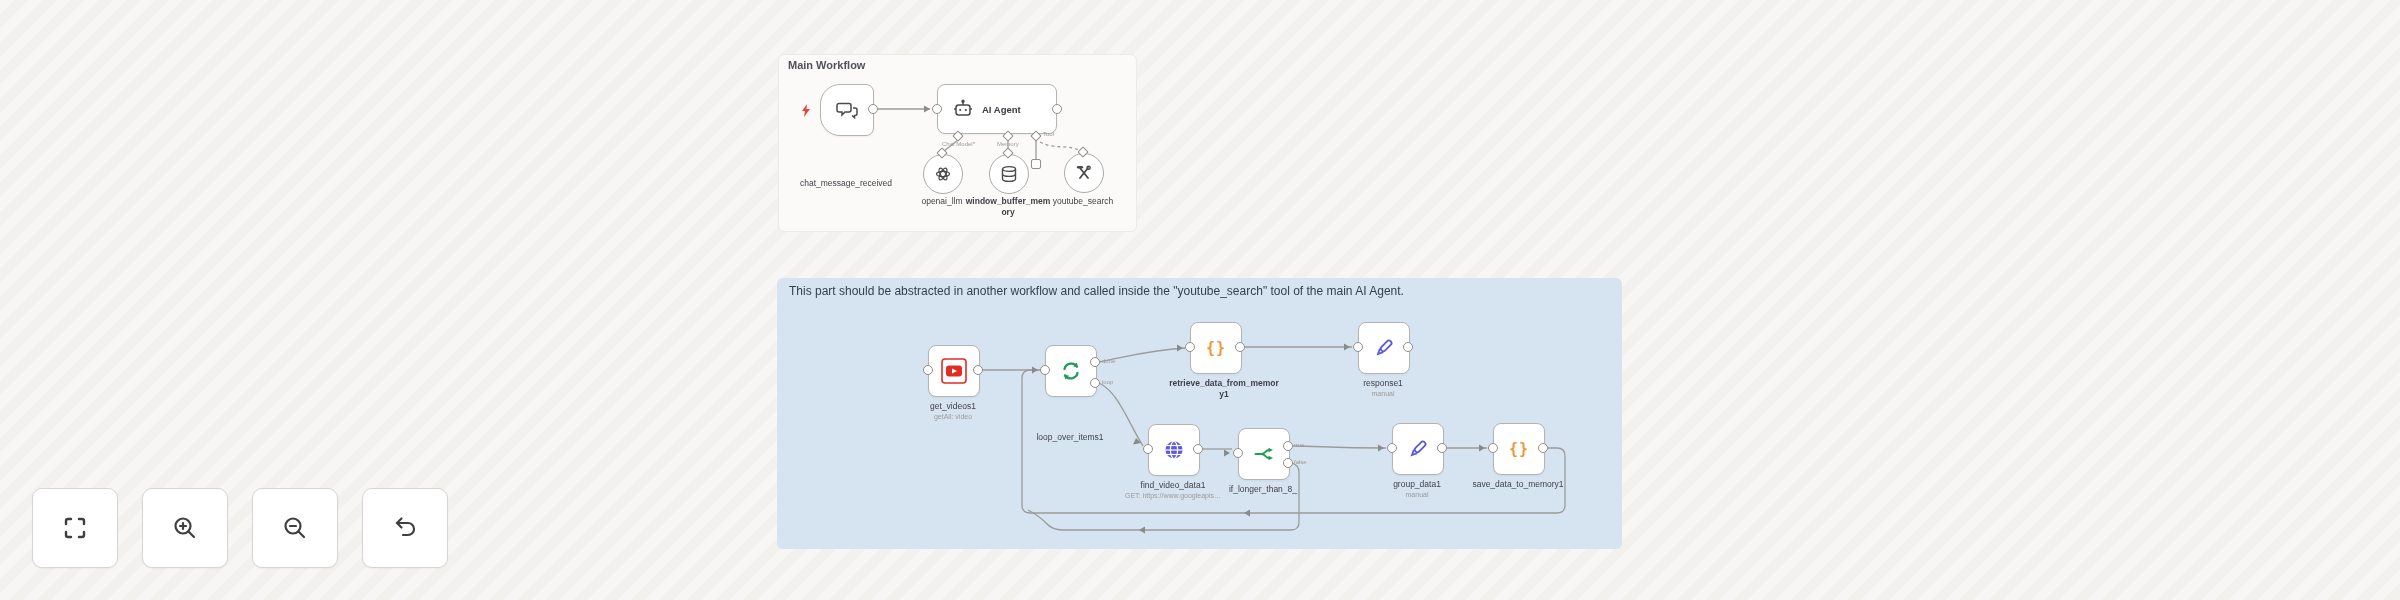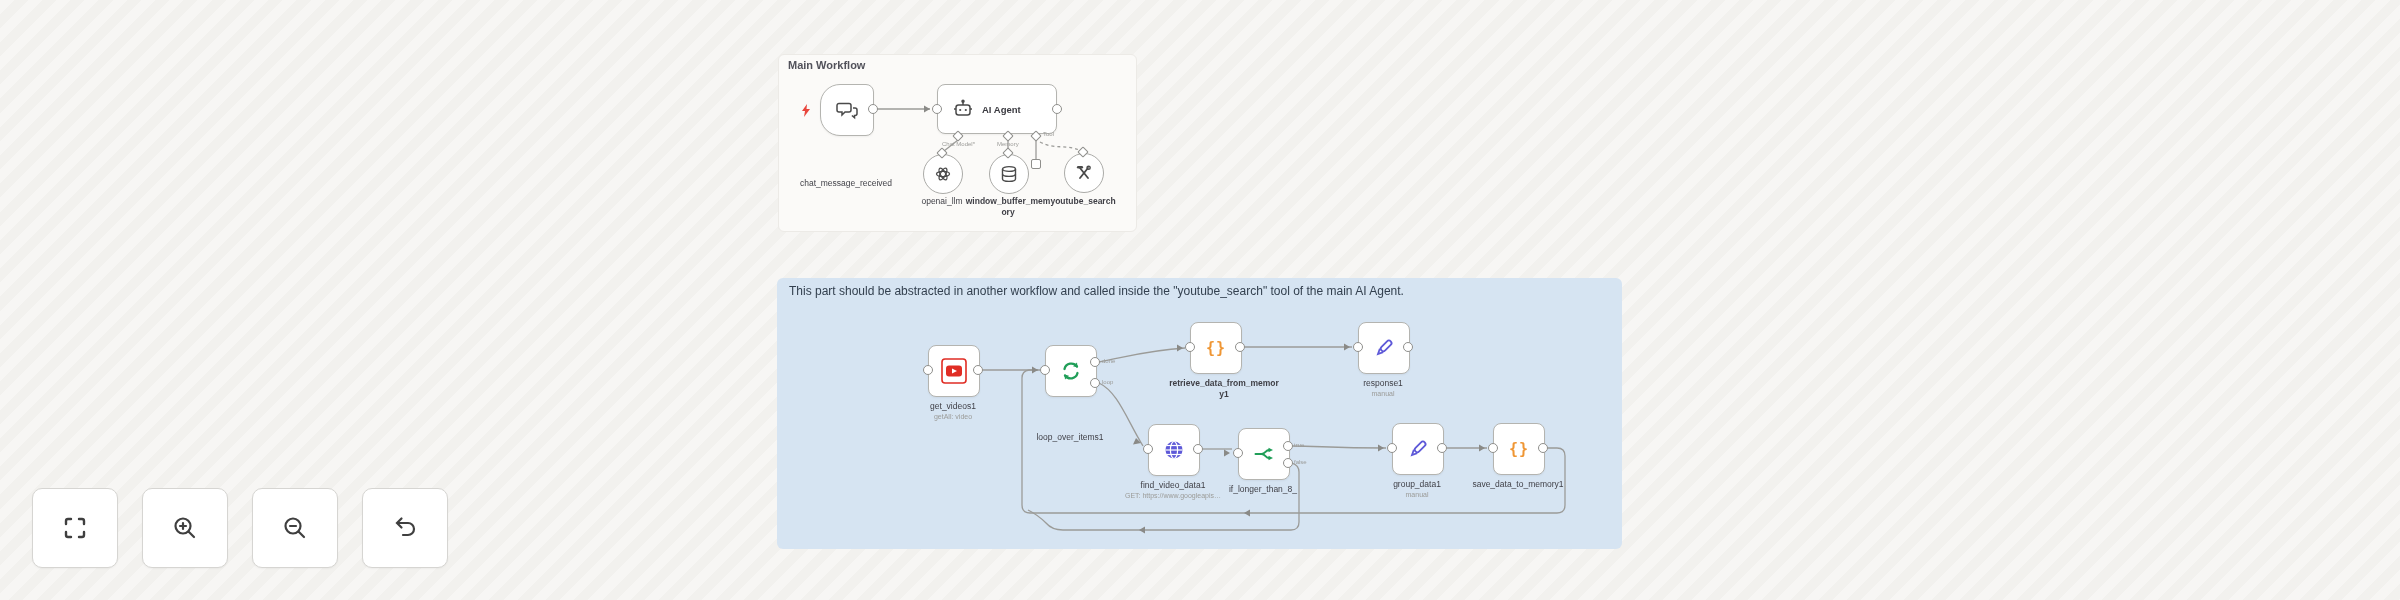--- a/index.html
+++ b/index.html
@@ -155,21 +155,21 @@
       <circle cx="13.6" cy="3.8" r="1.6" stroke-width="1.4"></circle>
     </svg>
   </span>
 </div>
 <span class="d" style="left:942px;top:153px;"></span>
 <span class="d" style="left:1008px;top:153px;"></span>
 <span class="d" style="left:1083px;top:152px;"></span>
 
 <div class="nlabel" style="left:942px;top:196px;">openai_llm</div>
 <div class="nlabel wrap" style="left:1008px;top:196px;width:86px;">window_buffer_memory</div>
-<div class="nlabel" style="left:1083px;top:196px;font-weight:bold;">youtube_search</div>
+<div class="nlabel" style="left:1083px;top:196px;">youtube_search</div>
 
 <div class="node" style="left:928px;top:345px;">
   <span class="icon">
     <svg width="26" height="26" viewBox="0 0 26 26">
       <rect x="1" y="1" width="24" height="24" rx="3" fill="none" stroke="#e02d24" stroke-width="1.6"></rect>
       <rect x="5" y="7.5" width="16" height="11" rx="3" fill="#e02d24"></rect>
       <polygon points="11,10.5 16,13 11,15.5" fill="#fff"></polygon>
     </svg>
   </span>
 </div>

